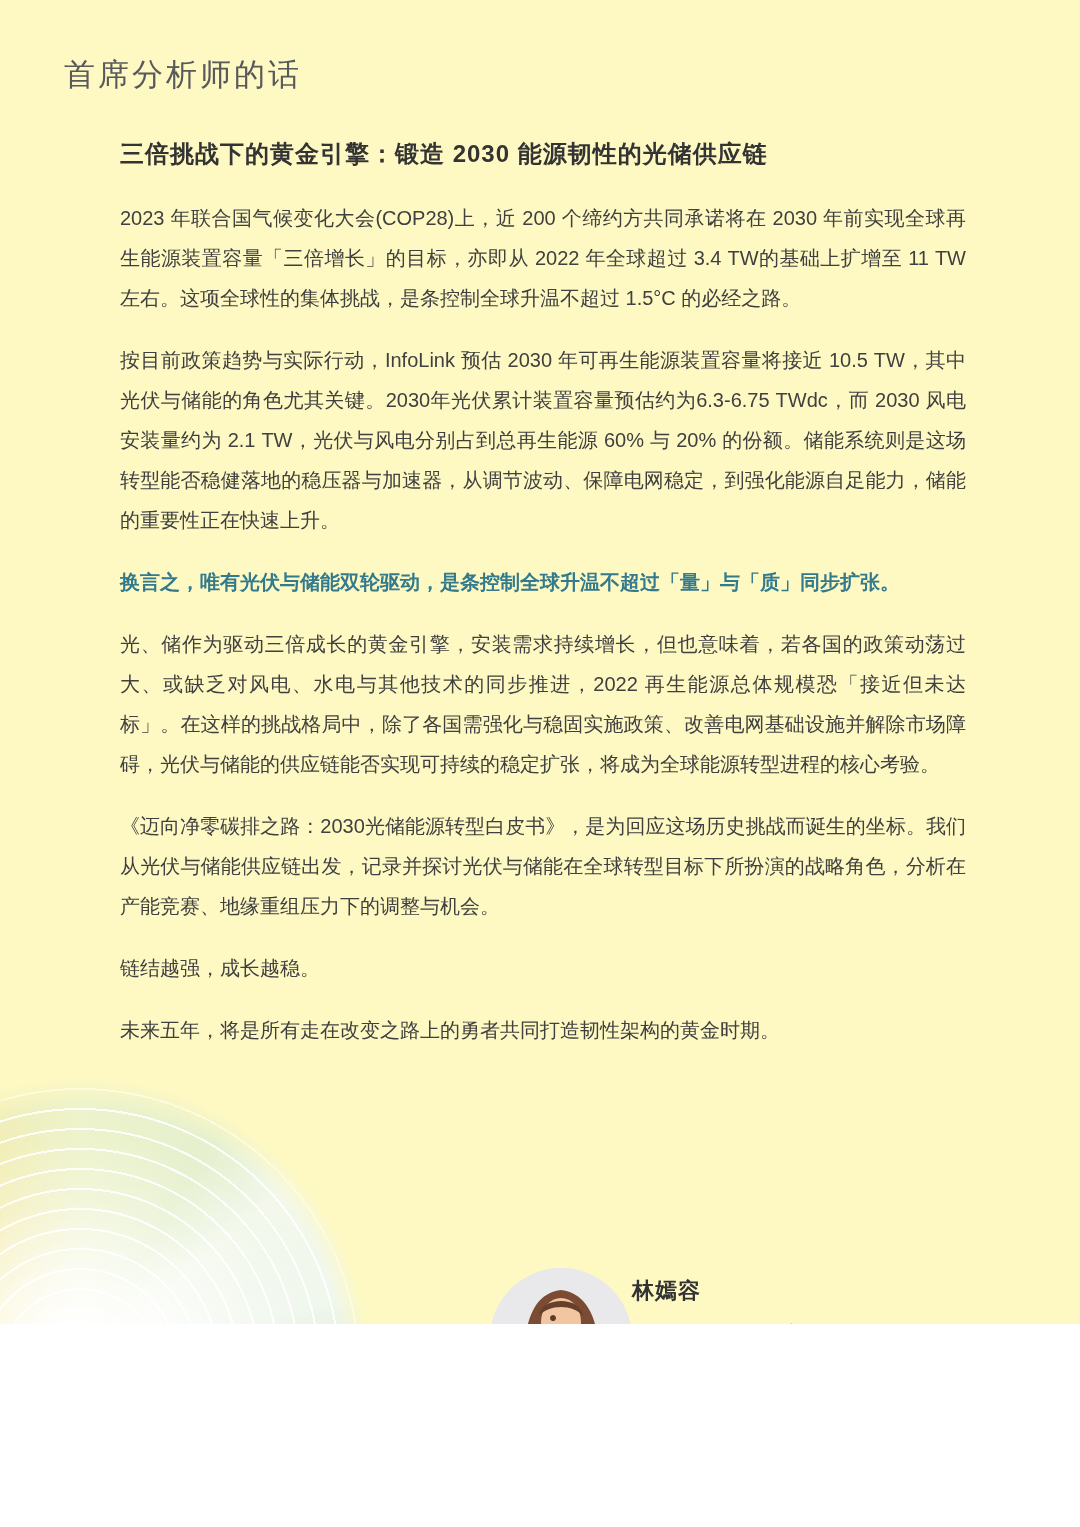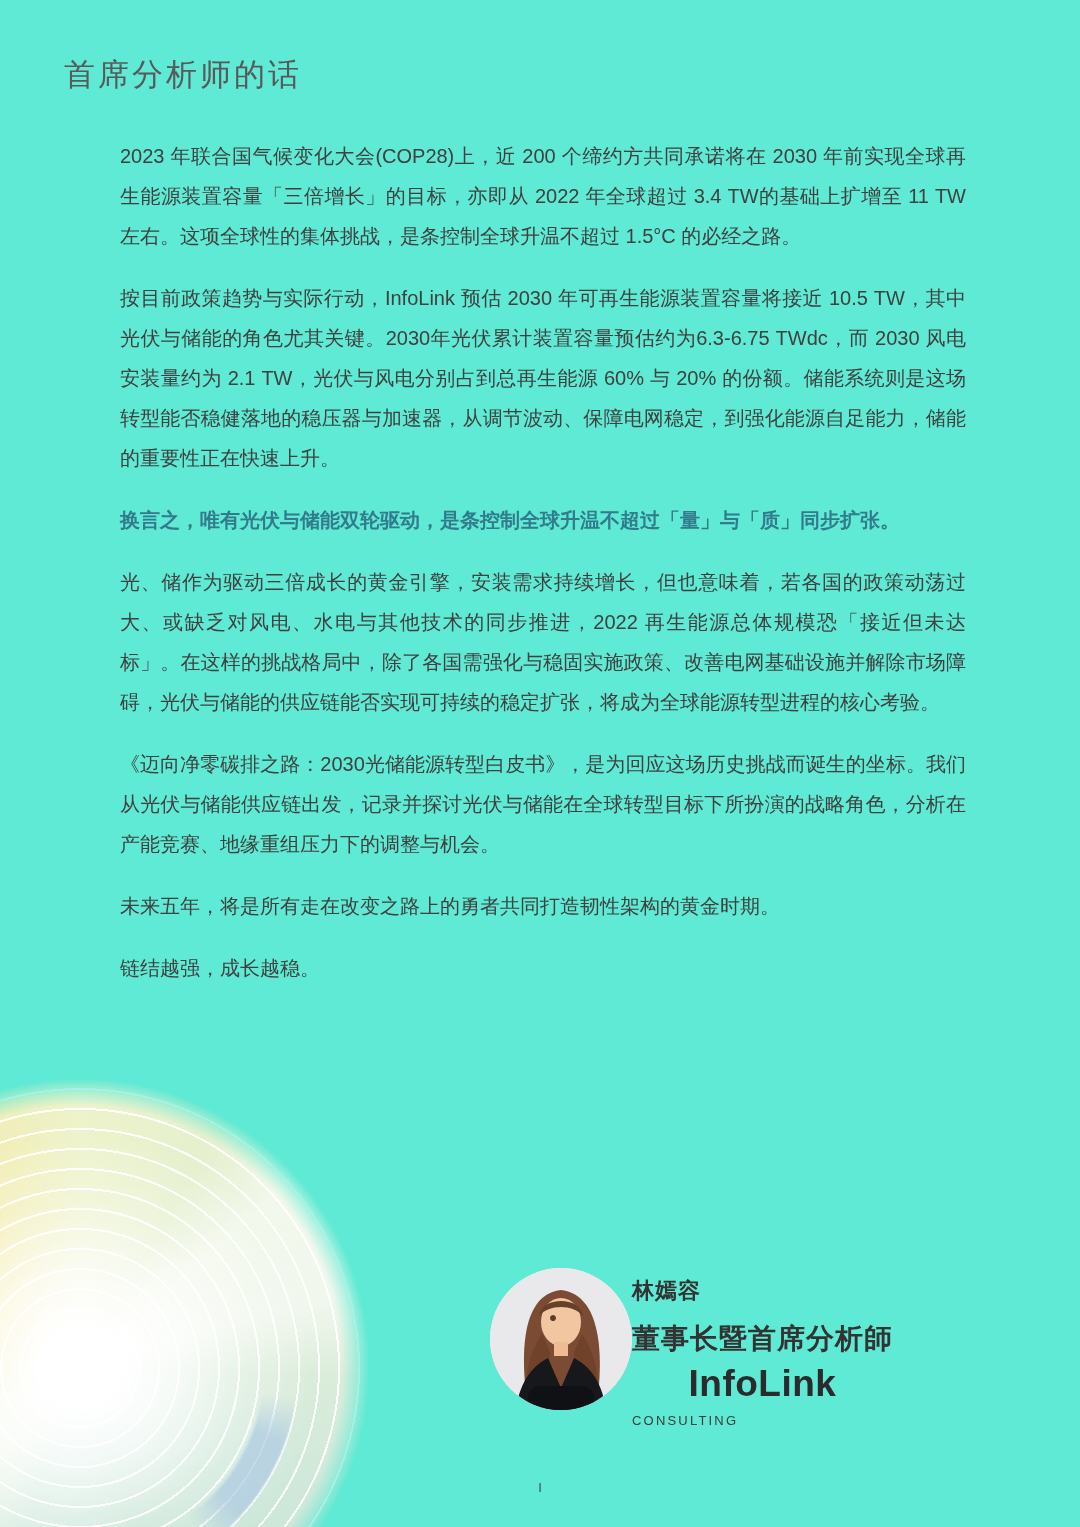--- a/index.html
+++ b/index.html
@@ -1,20 +1,20 @@
 <!DOCTYPE html>
 <html lang="zh"><head>
 <meta charset="utf-8">
 <style>
   * { margin:0; padding:0; box-sizing:border-box; }
   html,body { background:#ffffff; }
   .page {
     position:relative;
-    width:1080px; height:1527px;
-    background:#5eead4;
+    width:1080px; height:1324px;
+    background:#fef9c3;
     overflow:hidden;
     font-family:"Liberation Sans","DejaVu Sans",sans-serif;
   }
 
   
   .deco {
     position:absolute; left:-210px; top:1078px;
     width:580px; height:580px; border-radius:50%;
     z-index:0;
     background:
@@ -105,27 +105,28 @@
 <body>
 
 <div class="page">
 
   <div class="deco"></div>
   <div class="deco-blue"></div>
 
   <div class="page-title">首席分析师的话</div>
 
   <div class="article">
+    <h1 class="article-heading">三倍挑战下的黄金引擎：锻造 2030 能源韧性的光储供应链</h1>
     <p class="body">2023 年联合国气候变化大会(COP28)上，近 200 个缔约方共同承诺将在 2030 年前实现全球再生能源装置容量「三倍增长」的目标，亦即从 2022 年全球超过 3.4 TW的基础上扩增至 11 TW 左右。这项全球性的集体挑战，是条控制全球升温不超过 1.5°C 的必经之路。</p>
     <p class="body">按目前政策趋势与实际行动，InfoLink 预估 2030 年可再生能源装置容量将接近 10.5 TW，其中光伏与储能的角色尤其关键。2030年光伏累计装置容量预估约为6.3-6.75 TWdc，而 2030 风电安装量约为 2.1 TW，光伏与风电分别占到总再生能源 60% 与 20% 的份额。储能系统则是这场转型能否稳健落地的稳压器与加速器，从调节波动、保障电网稳定，到强化能源自足能力，储能的重要性正在快速上升。</p>
     <p class="highlight">换言之，唯有光伏与储能双轮驱动，是条控制全球升温不超过「量」与「质」同步扩张。</p>
     <p class="body">光、储作为驱动三倍成长的黄金引擎，安装需求持续增长，但也意味着，若各国的政策动荡过大、或缺乏对风电、水电与其他技术的同步推进，2022 再生能源总体规模恐「接近但未达标」。在这样的挑战格局中，除了各国需强化与稳固实施政策、改善电网基础设施并解除市场障碍，光伏与储能的供应链能否实现可持续的稳定扩张，将成为全球能源转型进程的核心考验。</p>
     <p class="body">《迈向净零碳排之路：2030光储能源转型白皮书》，是为回应这场历史挑战而诞生的坐标。我们从光伏与储能供应链出发，记录并探讨光伏与储能在全球转型目标下所扮演的战略角色，分析在产能竞赛、地缘重组压力下的调整与机会。</p>
+    <p class="body">链结越强，成长越稳。</p>
     <p class="body pre-gap">未来五年，将是所有走在改变之路上的勇者共同打造韧性架构的黄金时期。</p>
-    <p class="body">链结越强，成长越稳。</p>
   </div>
 
   <div class="signature">
     <div class="avatar">
       <svg width="142" height="142" viewBox="0 0 142 142">
         <rect x="0" y="0" width="142" height="142" fill="#e9e9eb"></rect>
         <path d="M36 126 C30 72 36 26 71 22 C106 26 114 72 108 128 L90 142 L50 142 Z" fill="#7b4b33"></path>
         <path d="M34 142 C34 106 40 84 52 66 L60 84 L56 142 Z" fill="#6f4229"></path>
         <path d="M108 142 C110 104 104 84 92 66 L84 84 L88 142 Z" fill="#6f4229"></path>
         <ellipse cx="71" cy="54" rx="20" ry="24" fill="#f2c6a0"></ellipse>

